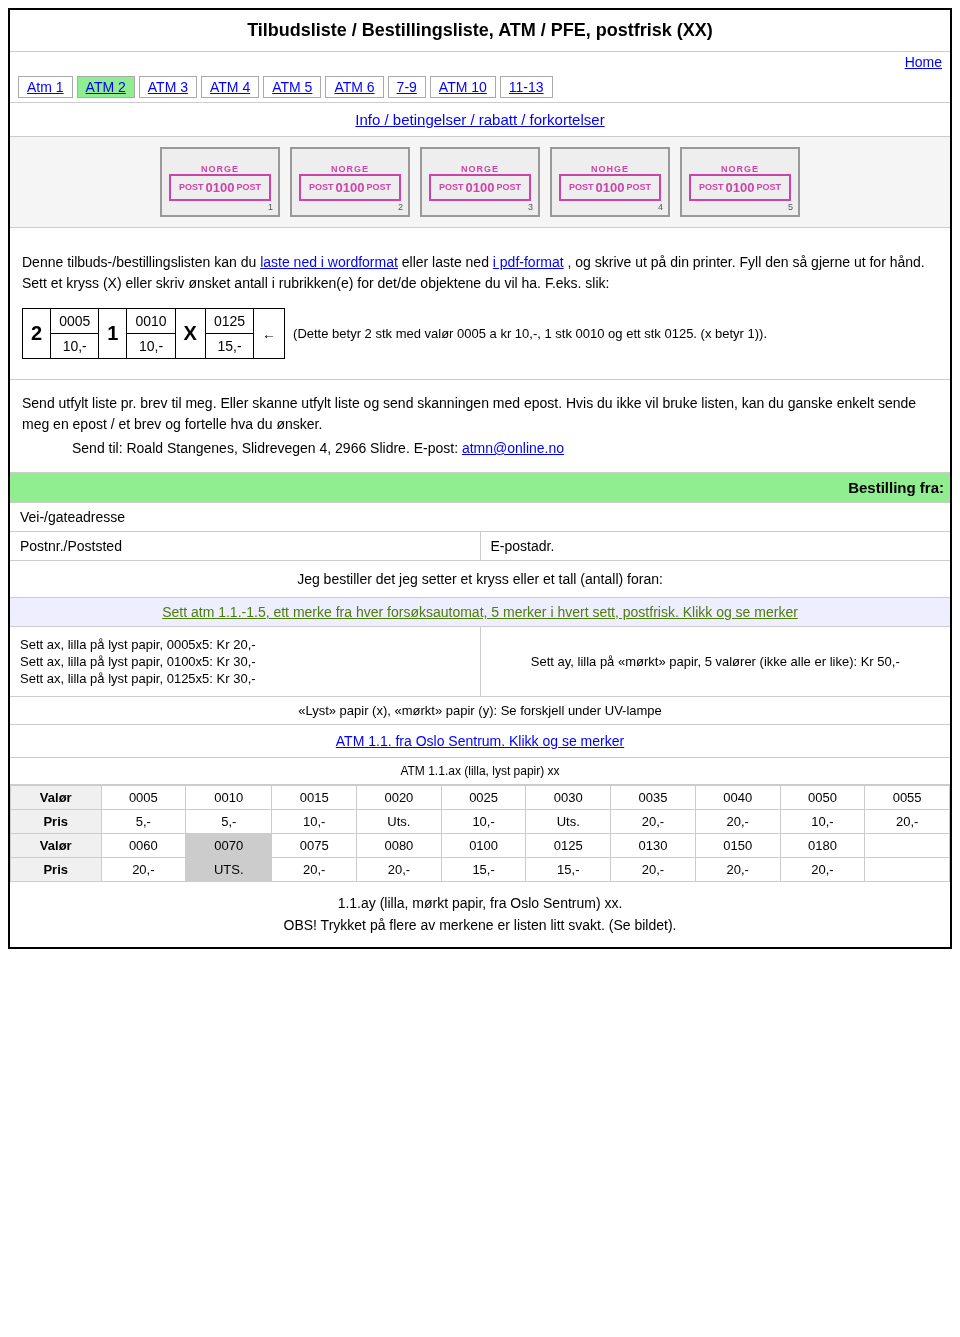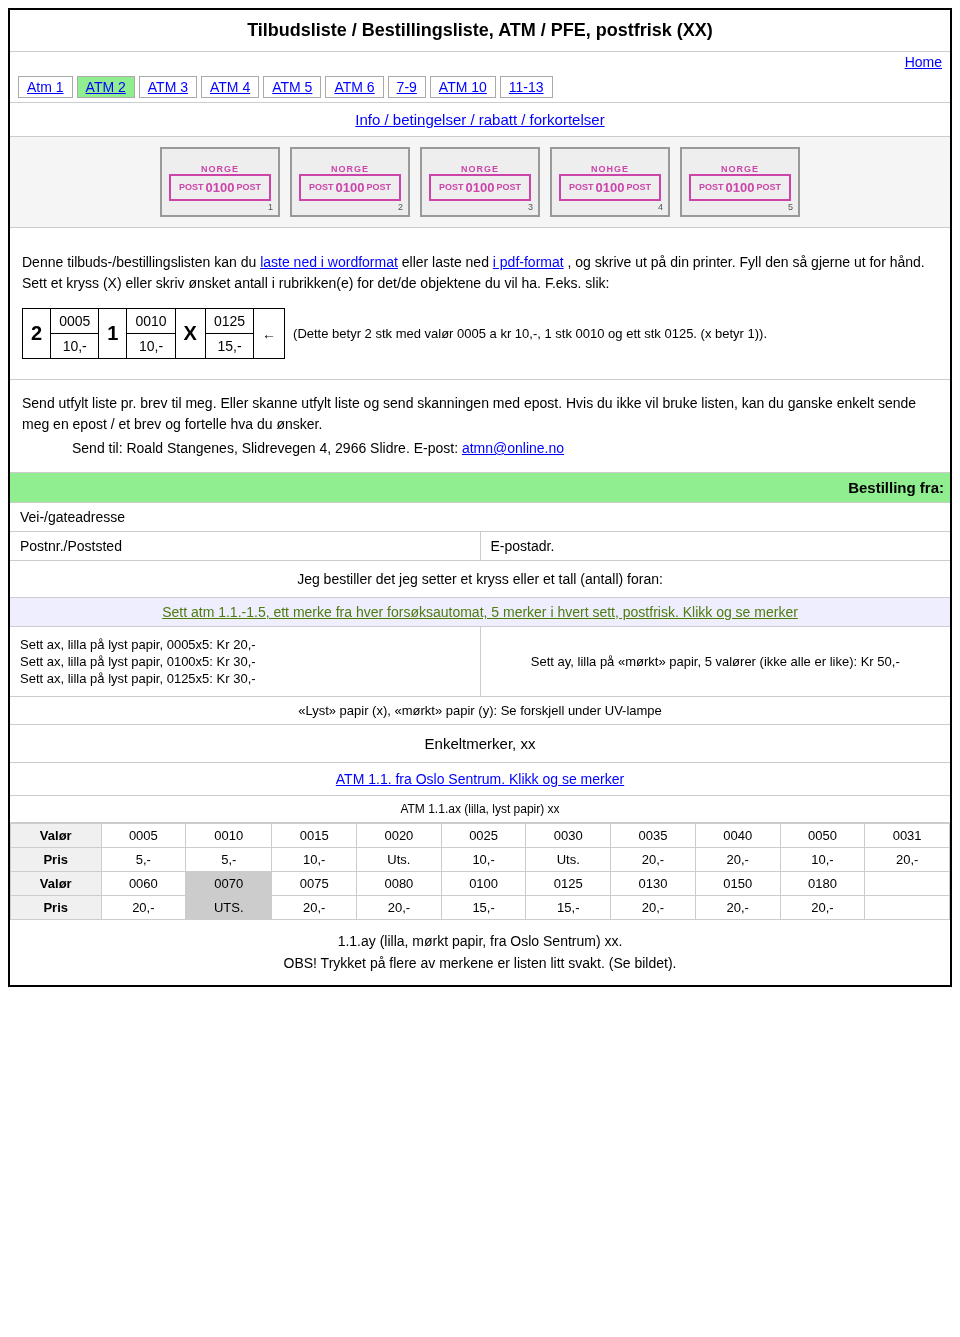--- a/index.html
+++ b/index.html
@@ -375,23 +375,20 @@
     </div>
     <div class="sett-right">
       <span>Sett ay, lilla på «mørkt» papir, 5 valører (ikke alle er like): Kr 50,-</span>
     </div>
   </div>
 
   <div class="uv-row">
     <span>«Lyst» papir (x), «mørkt» papir (y): Se forskjell under UV-lampe</span>
   </div>
 
-  <div class="enkelt-row">
-    <span>Enkeltmerker, xx</span>
-  </div>
 
   <div class="atm-link-row">
     <a href="#">ATM 1.1. fra Oslo Sentrum. Klikk og se merker</a>
   </div>
 
   <div class="atm-subtitle">
     <span>ATM 1.1.ax (lilla, lyst papir) xx</span>
   </div>
 
   <table class="price-table">
@@ -400,21 +397,21 @@
       <td class="label-col">Valør</td>
       <td>0005</td>
       <td>0010</td>
       <td>0015</td>
       <td>0020</td>
       <td>0025</td>
       <td>0030</td>
       <td>0035</td>
       <td>0040</td>
       <td>0050</td>
-      <td>0031</td>
+      <td>0055</td>
     </tr>
     <tr>
       <td class="label-col">Pris</td>
       <td>5,-</td>
       <td>5,-</td>
       <td>10,-</td>
       <td>Uts.</td>
       <td>10,-</td>
       <td>Uts.</td>
       <td>20,-</td>

